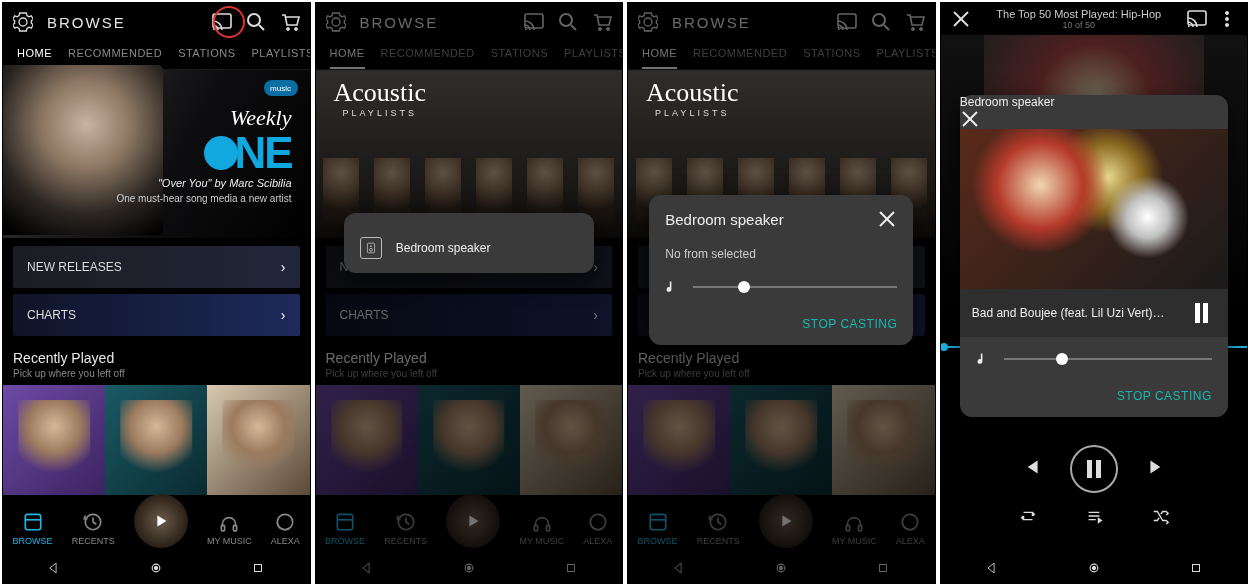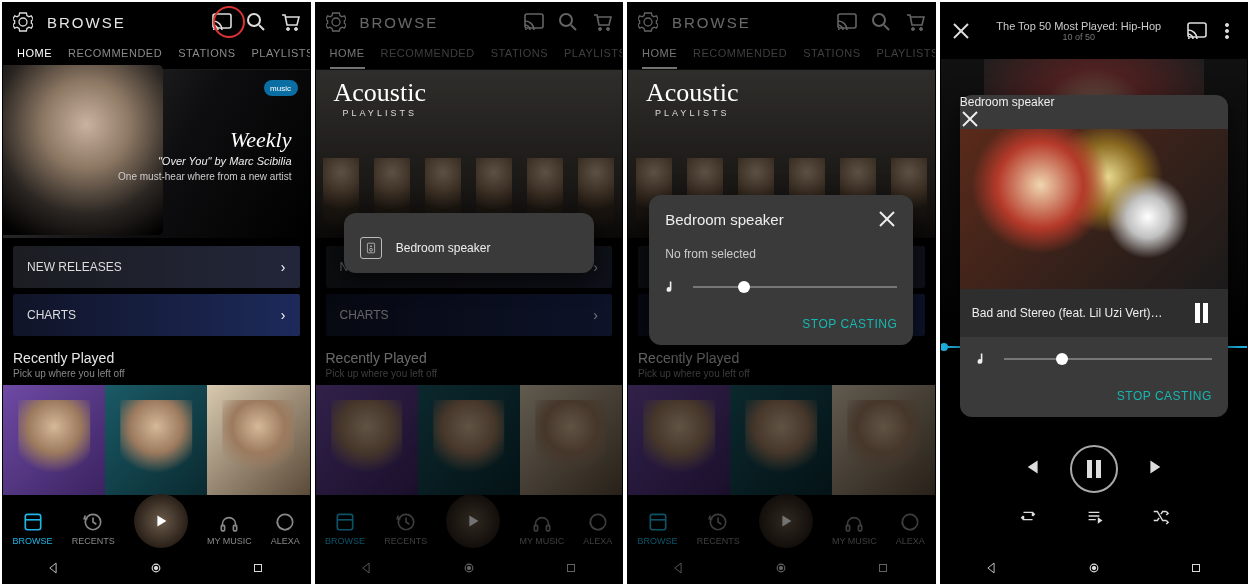--- a/index.html
+++ b/index.html
@@ -154,21 +154,21 @@
     width:36px; height:80px;
     background: radial-gradient(circle at 50% 18%, #cdb299 0%, #8a6e55 28%, #3a2e22 55%, transparent 80%);
   }
   
   .hl-circle {
     position:absolute; width:32px;height:32px;border:2px solid #d33; border-radius:50%;
     top:3px; left:210px; pointer-events:none;
   }
   
   .player-top {
-    display:flex; align-items:center; gap:10px; height:56px; padding:0 10px;
+    display:flex; align-items:center; gap:10px; height:32px; padding:0 10px;
   }
   .player-top .meta { flex:1; text-align:center; }
   .player-top .meta .t1 { font-size:11px; color:#ccc; }
   .player-top .meta .t2 { font-size:9px; color:#777; }
   .art-zone { position:relative; height:300px; background:linear-gradient(180deg,#111 0%,#000 100%); }
   .art-zone .bg-art {
     position:absolute; left:50%; top:0; transform:translateX(-50%);
     width:220px; height:220px;
     background: radial-gradient(circle at 50% 30%,#d4c8a0 0%,#8a3030 30%,#2a2a2a 70%);
     opacity:.5;
@@ -330,22 +330,26 @@
     <div class="tab active">HOME</div>
     <div class="tab">RECOMMENDED</div>
     <div class="tab">STATIONS</div>
     <div class="tab">PLAYLISTS</div>
   </div>
   <div class="hero">
     <div class="face"></div>
     <div class="badge">music</div>
     <div class="hero-text">
       <div class="weekly">Weekly</div>
+      <div class="one">
+          <span class="circ"></span>
+          <span>NE</span>
+        </div>
       <div class="sub">"Over You" by Marc Scibilia</div>
-      <div class="sub2">One must-hear where from a new artist</div>
+      <div class="sub2">One must-hear song media a new artist</div>
     </div>
   </div>
   <div class="section">
     <div class="row">
       <span>NEW RELEASES</span>
       <span class="chev">›</span>
     </div>
     <div class="row charts">
       <span>CHARTS</span>
       <span class="chev">›</span>
@@ -721,21 +725,21 @@
     <div class="dlg-hdr">
       <span>Bedroom speaker</span>
       <span class="icon">
           <svg viewBox="0 0 20 20">
             <use href="#i-close"></use>
           </svg>
         </span>
     </div>
     <div class="cover"></div>
     <div class="song-row">
-      <span style="flex:1;overflow:hidden;text-overflow:ellipsis;white-space:nowrap;">Bad and Stereo (feat. Lil Uzi Vert)…</span>
+      <span style="flex:1;overflow:hidden;text-overflow:ellipsis;white-space:nowrap;">Bad and Boujee (feat. Lil Uzi Vert)…</span>
       <span class="pause">
           <span></span>
           <span></span>
         </span>
     </div>
     <div class="vol-row">
       <span class="note"><svg viewBox="0 0 20 20" fill="#ddd">
             <use href="#i-note"></use>
           </svg></span>
       <div class="track">

